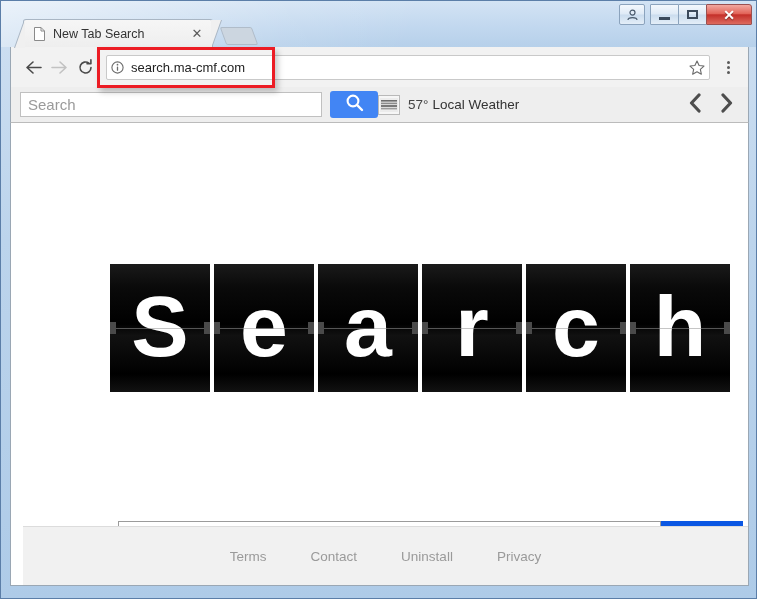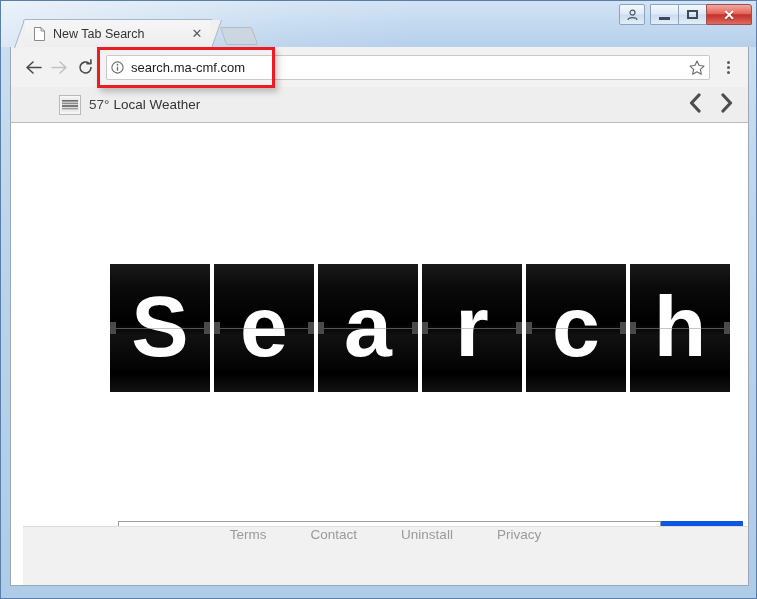--- a/index.html
+++ b/index.html
@@ -175,21 +175,21 @@
     font-family: "Liberation Sans", sans-serif;
   }
   .ext-search-btn {
     width: 48px; height: 27px;
     background: #4285f4;
     border-radius: 3px;
     margin-left: 8px;
     display: flex; align-items: center; justify-content: center;
   }
   .weather {
-    display: flex; align-items: center; margin-left: 48px;
+    display: flex; align-items: center; 
   }
   .weather-icon {
     width: 22px; height: 20px;
     border: 1px solid #b9b9b9;
     background: #f6f6f6;
     display: flex; align-items: center; justify-content: center;
     overflow: hidden;
   }
   .weather-temp { font-size: 13.5px; color: #444; margin-left: 8px; }
   .weather-label { font-size: 13.5px; color: #333; font-weight: normal; margin-left: 4px; }
@@ -265,21 +265,21 @@
     background: #0b57e3;
     display: flex; align-items: center; justify-content: center;
   }
 
   
   .footer {
     position: absolute; left: 0; right: 0; bottom: 0;
     height: 59px;
     background: #f1f1f1;
     border-top: 1px solid #dcdcdc;
-    display: flex; justify-content: center;
+    display: flex; align-items: center; justify-content: center;
     gap: 44px;
     margin-left: 12px;
   }
   .footer a {
     font-size: 13.5px; color: #9a9a9a; text-decoration: none;
   }
 </style>
 </head>
 <body>
 
@@ -357,20 +357,31 @@
     <span class="menu-dots">
       <i></i>
         <i></i>
         <i></i>
     </span>
   </div>
 
   <div class="annotation-box"></div>
 
   <div class="ext-toolbar">
+    <div class="ext-search-wrap">
+      <div class="ext-search-input">Search</div>
+      <div class="ext-search-btn">
+        <span>
+          <svg width="19" height="19" viewBox="0 0 19 19">
+            <circle cx="8" cy="8" r="5.4" fill="none" stroke="#fff" stroke-width="2.1"></circle>
+            <path d="M12.2 12.2 L17 17" stroke="#fff" stroke-width="2.4" stroke-linecap="round"></path>
+          </svg>
+        </span>
+      </div>
+    </div>
 
     <div class="weather">
       <span class="weather-icon">
         <svg width="18" height="14" viewBox="0 0 18 14">
           <rect x="0" y="0" width="18" height="14" fill="#ececec"></rect>
           <rect x="1" y="2" width="16" height="1.6" fill="#6d6d6d"></rect>
           <rect x="1" y="4.6" width="16" height="1.6" fill="#8c8c8c"></rect>
           <rect x="1" y="7.2" width="16" height="1.6" fill="#5c5c5c"></rect>
           <rect x="1" y="9.8" width="16" height="1.6" fill="#9c9c9c"></rect>
         </svg>

